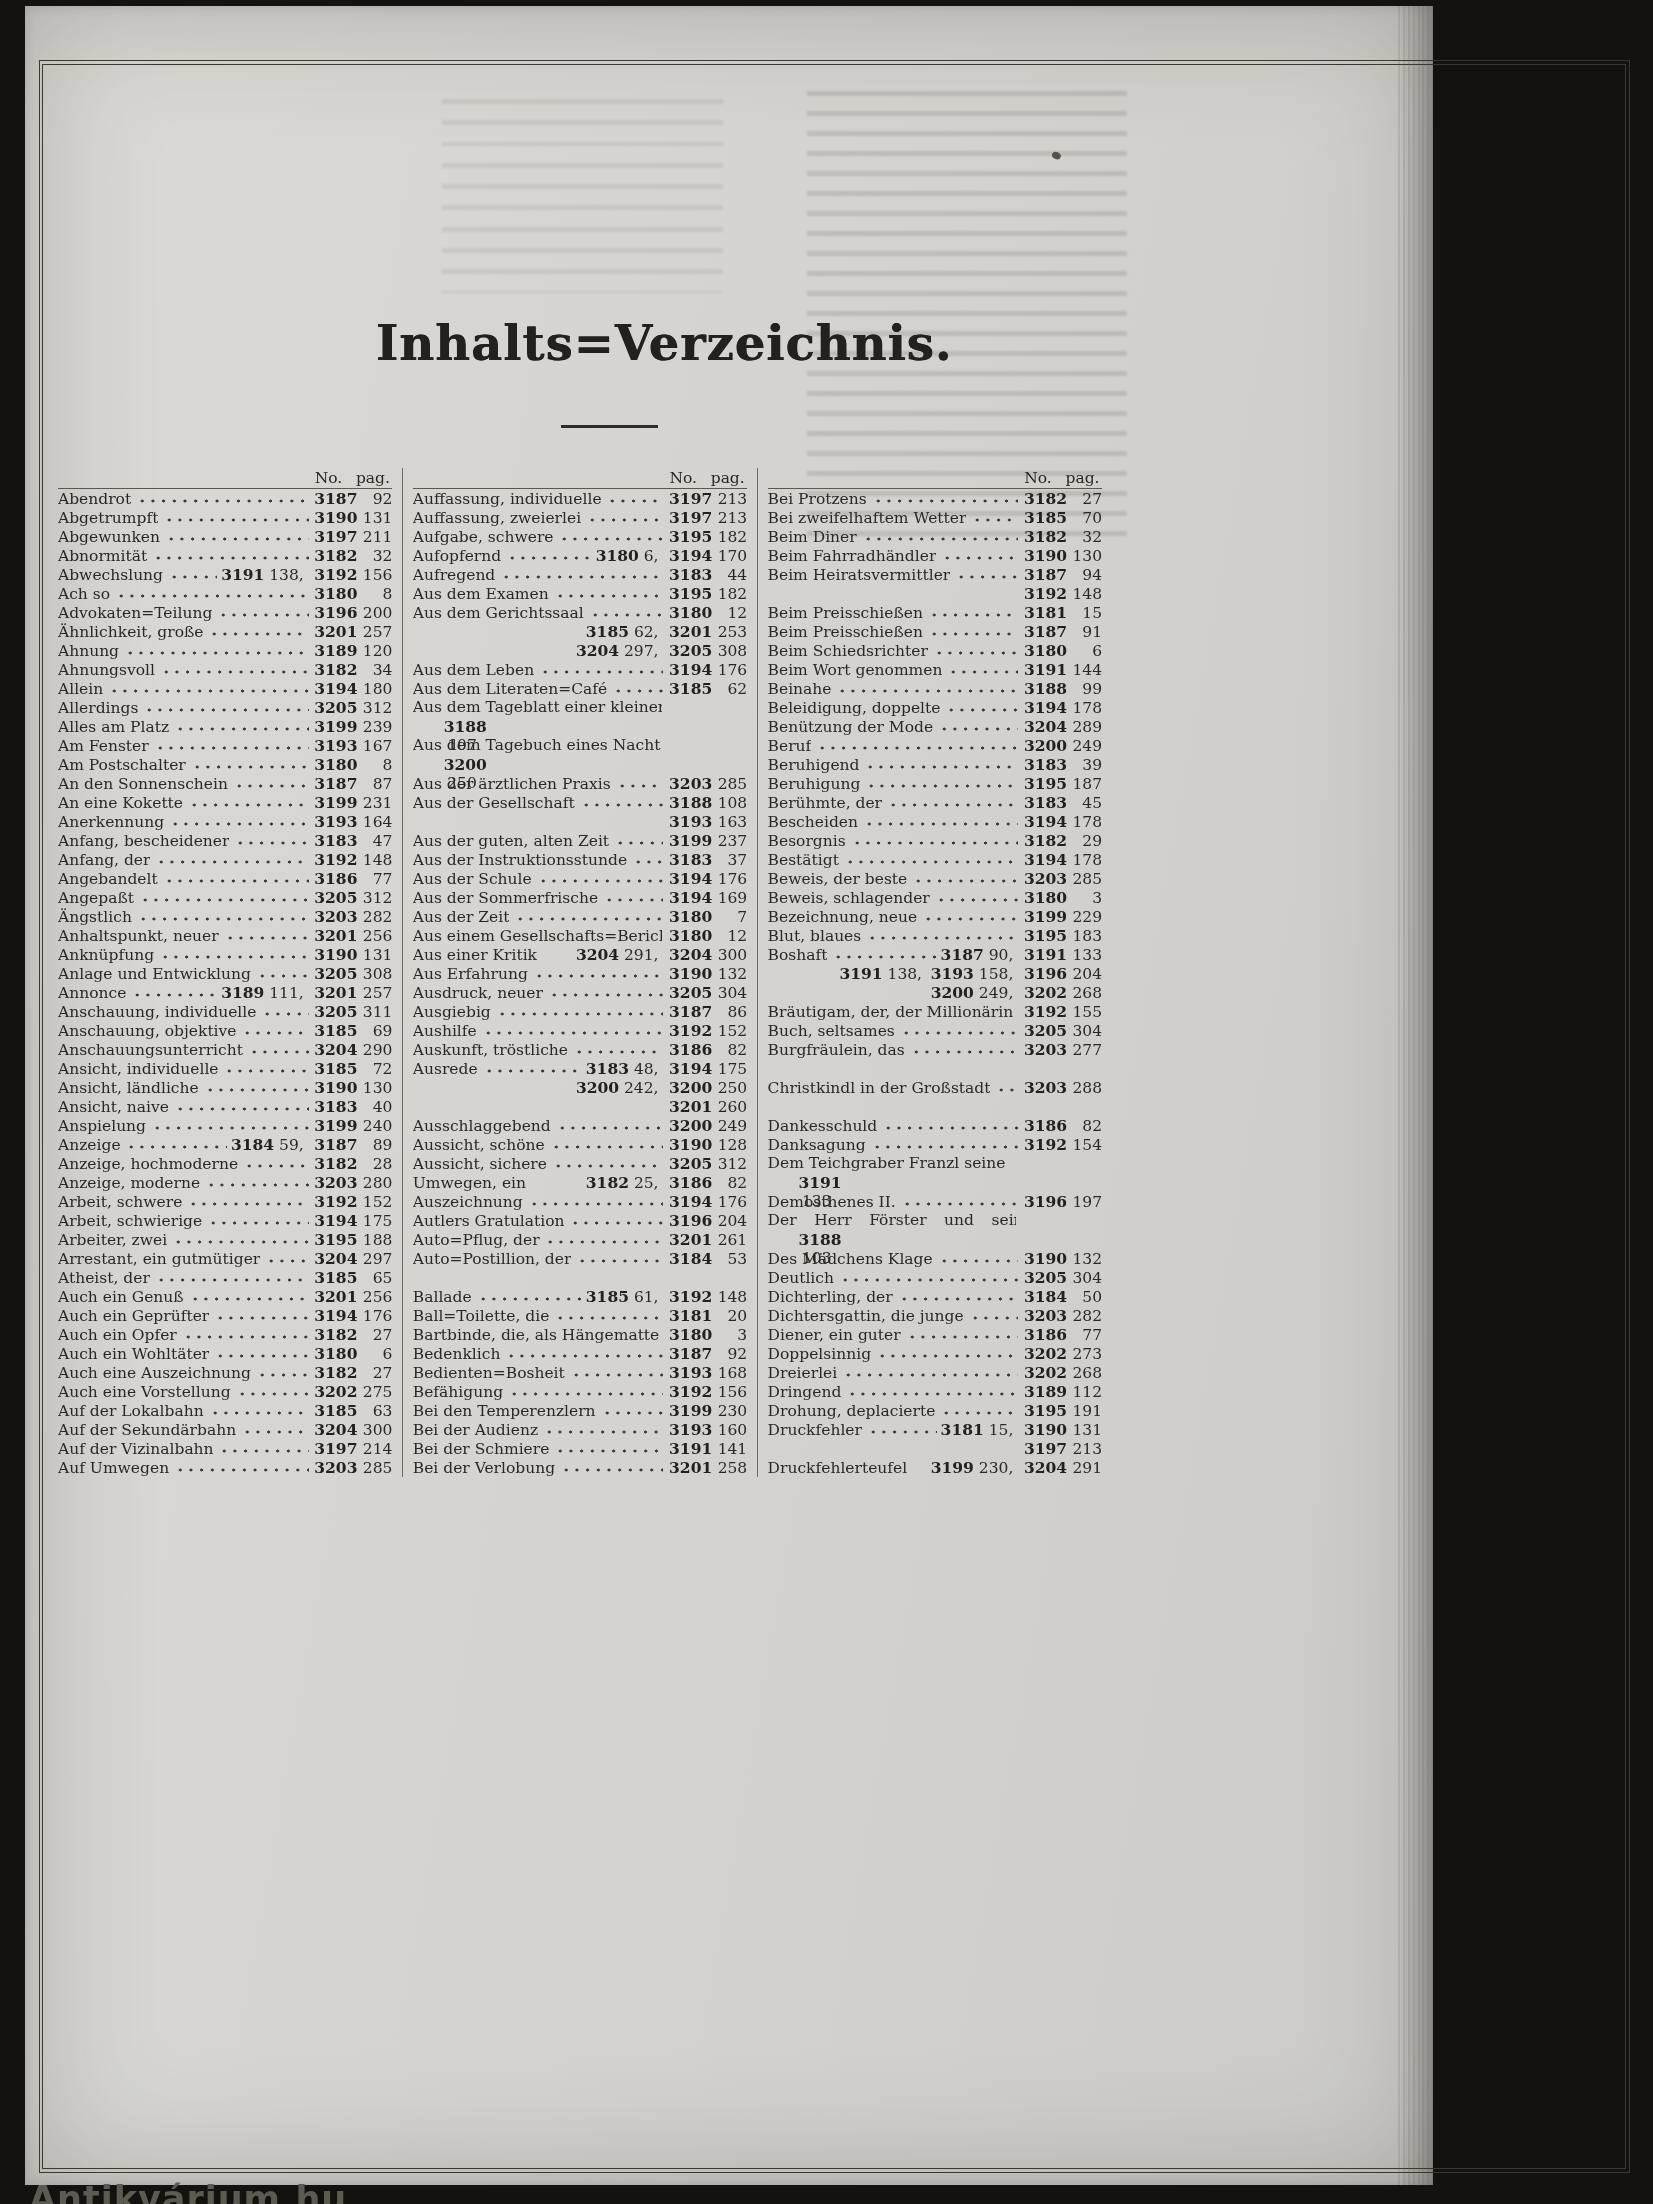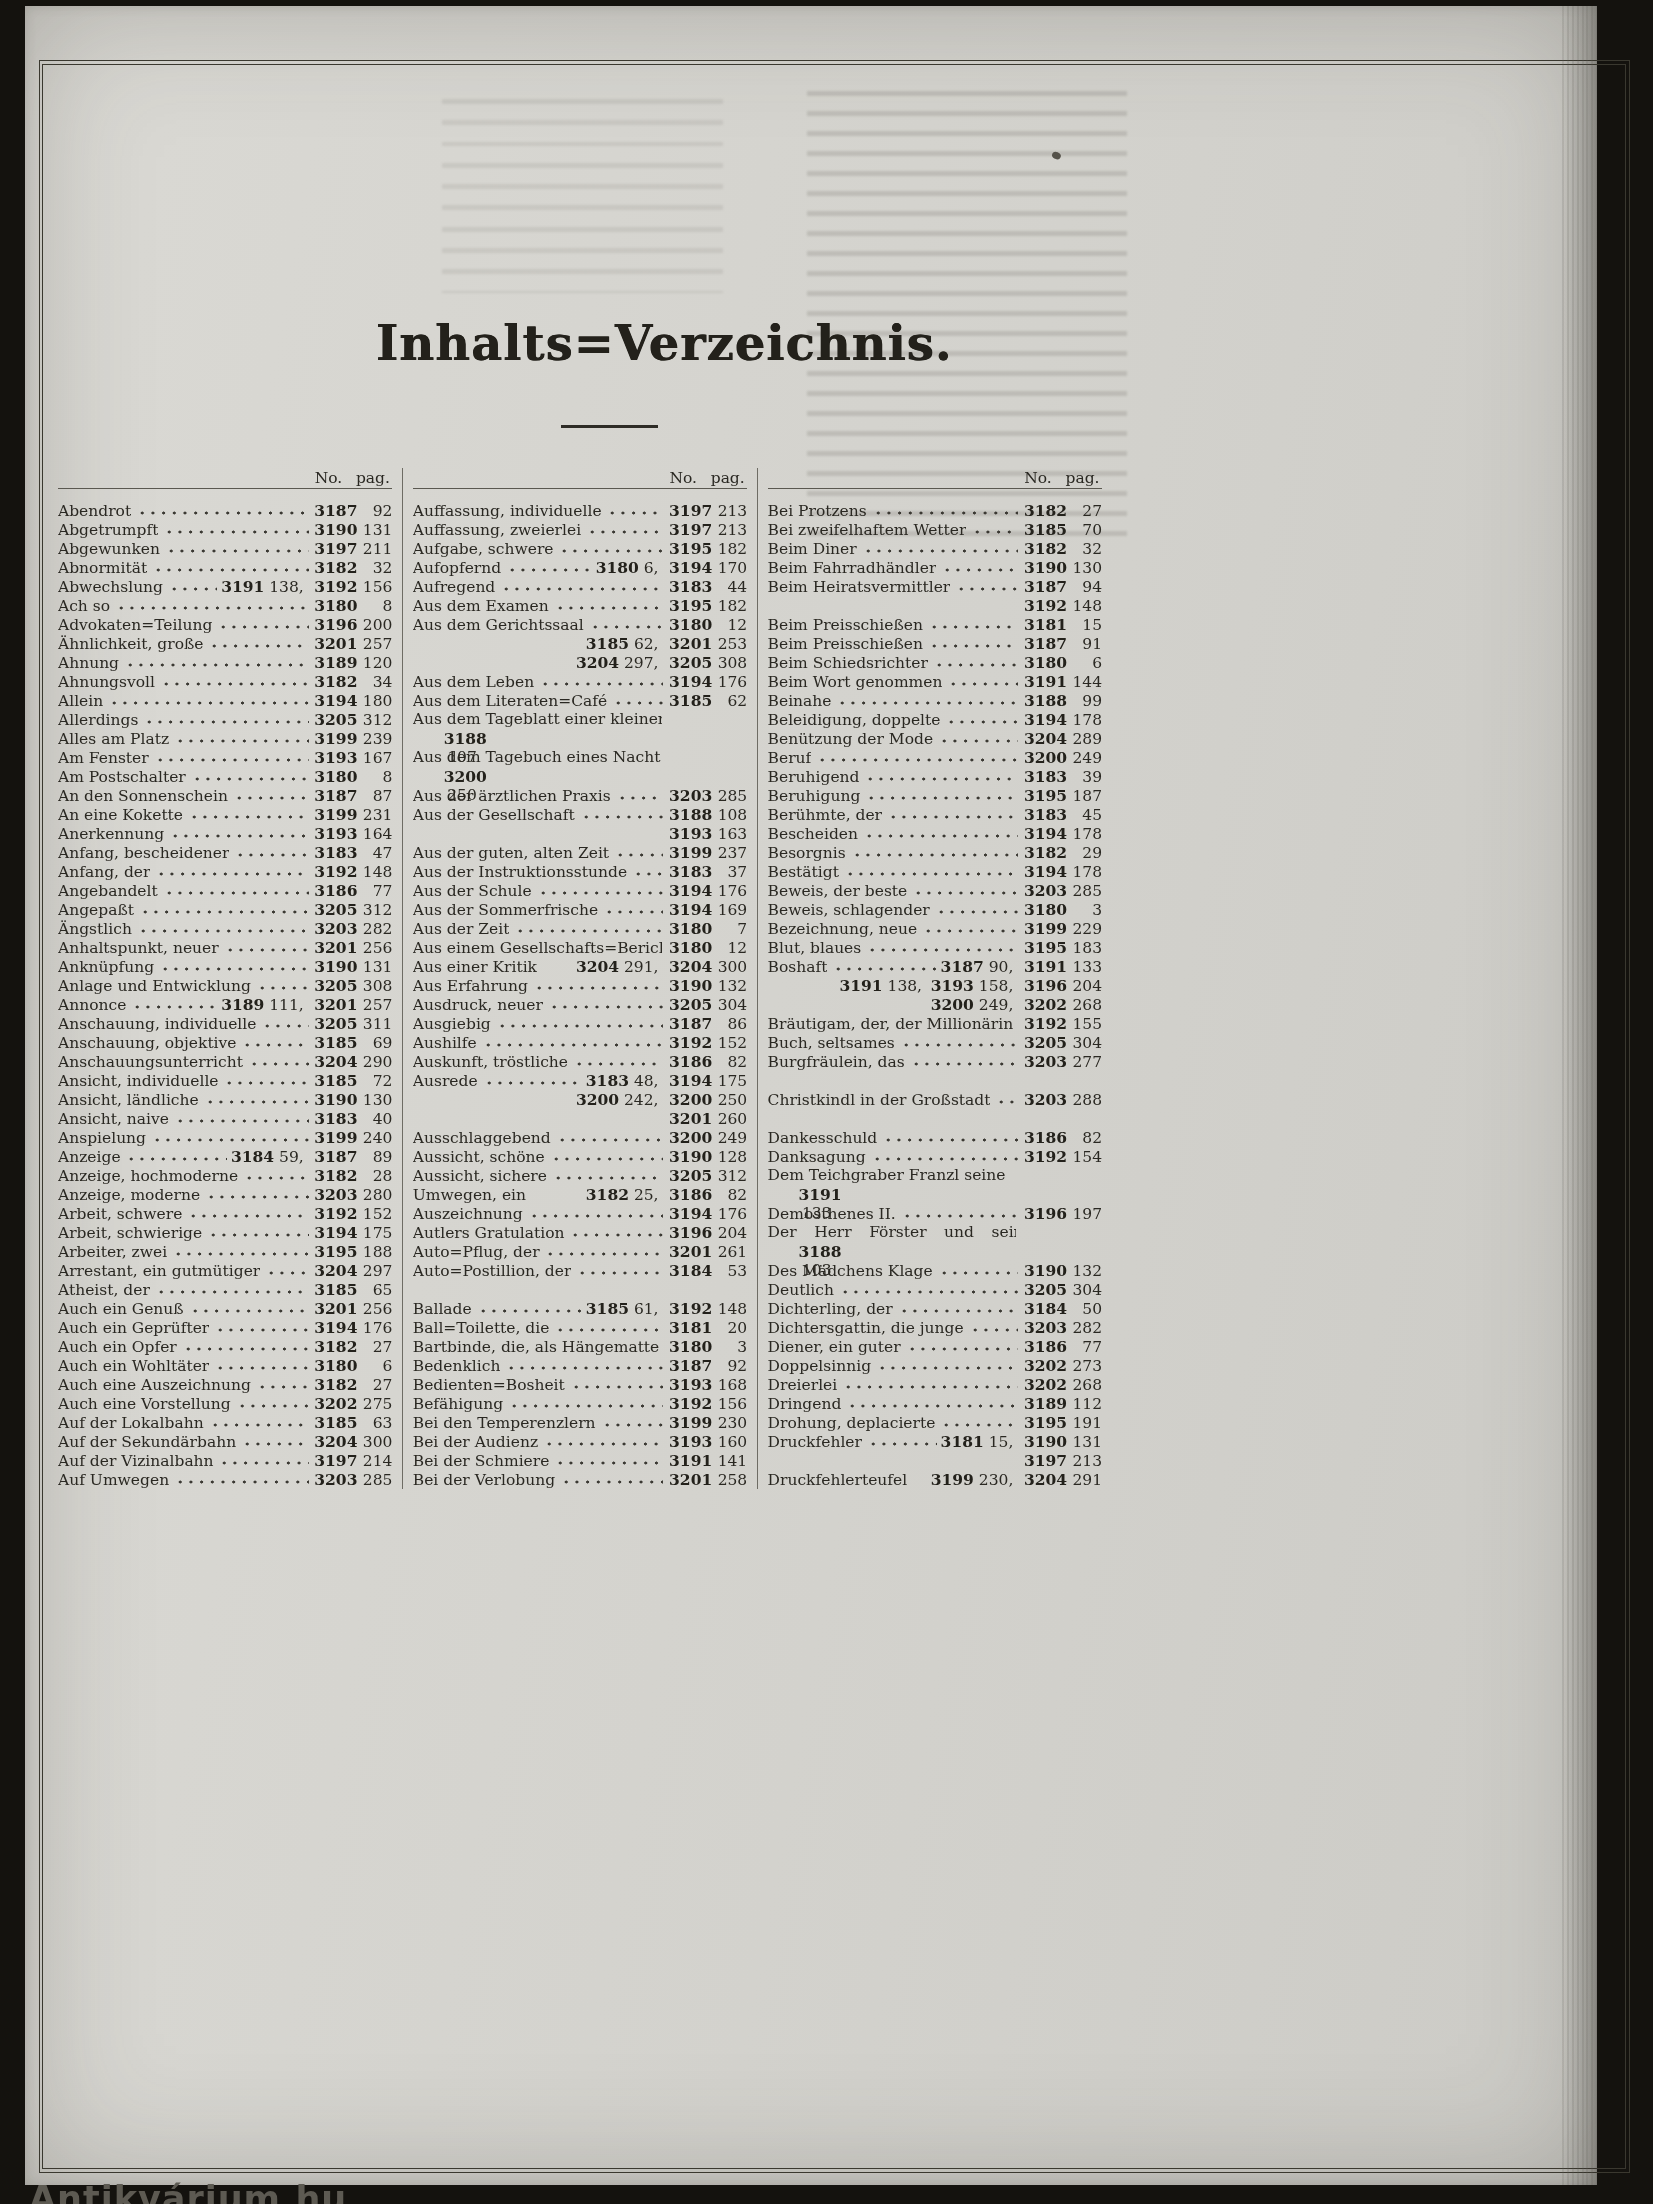--- a/index.html
+++ b/index.html
@@ -2,21 +2,21 @@
 <html><head>
 <meta charset="utf-8">
 <style>
   html,body{margin:0;padding:0;}
   body{
     width:1654px;height:2205px;position:relative;overflow:hidden;
     background:#14120e;
     font-family:"DejaVu Serif","Liberation Serif",serif;
   }
   .paper{
-    position:absolute;left:25px;top:5.8px;width:1572px;height:2179px;
+    position:absolute;left:25px;top:5.8px;width:1408px;height:2179px;
     background:linear-gradient(100deg,#dad9d4 0%,#d3d2cd 55%,#cccbc6 100%);
     box-shadow:inset 0 0 126px rgba(60,58,50,.28), inset 0 0 11.6px rgba(60,58,50,.18);
   }
   .fore-edge{
     position:absolute;right:0;top:0;bottom:0;width:35px;
     background:
       repeating-linear-gradient(to right, rgba(90,88,80,.16) 0 1.9px, rgba(0,0,0,0) 1.9px 4.9px),
       linear-gradient(to right, rgba(0,0,0,0), rgba(40,38,32,.28));
   }
   .frame{
@@ -49,21 +49,21 @@
   .columns{
     position:absolute;top:462px;left:33px;width:1044px;
     display:flex;color:#2a2822;font-size:15.5px;
   }
   .col{flex:1 1 0;padding:0 9.7px;min-width:0;}
   .col + .col{border-left:1px solid #6e6c64;}
   .col:first-child{padding-left:0;}
   .col:last-child{padding-right:0;}
   .col-head{
     display:flex;justify-content:flex-end;align-items:center;
-    height:20.4px;line-height:20.4px;border-bottom:1px solid #5a5850;margin-bottom:12px;
+    height:20.4px;line-height:20.4px;border-bottom:1px solid #5a5850;margin-bottom:0;
   }
   .h-no{width:50px;text-align:center;}
   .h-pag{width:39px;text-align:center;}
   .row{display:flex;align-items:baseline;height:19px;line-height:19px;white-space:nowrap;}
   .spacer{height:19px;}
   .label{flex:0 1 auto;overflow:hidden;}
   .row.indent{padding-left:29px;flex-direction:column;}
   .row.spread .label{word-spacing:12.6px;}
   .leader{flex:1 1 5.8px;min-width:3.9px;align-self:stretch;}
   .leader.dots{

